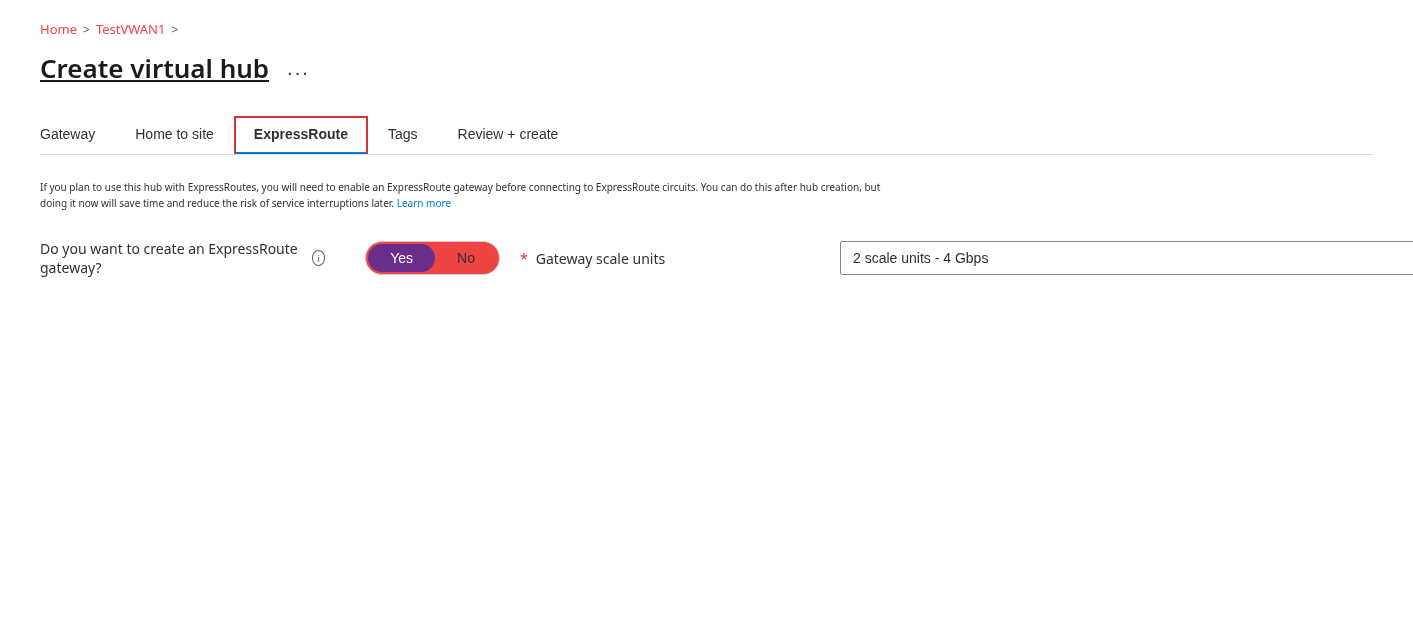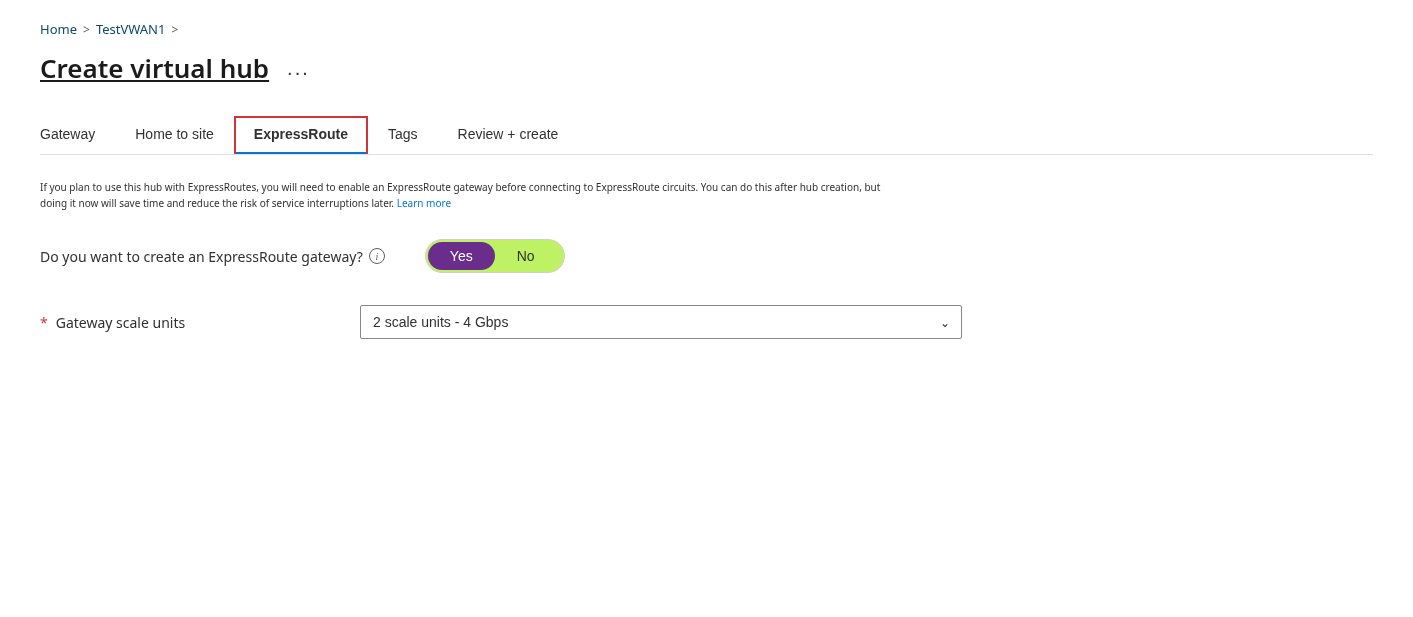--- a/index.html
+++ b/index.html
@@ -14,21 +14,21 @@
       max-width: 1413px;
     }
     .breadcrumb {
       display: flex;
       align-items: center;
       gap: 6px;
       margin-bottom: 12px;
       font-size: 13px;
     }
     .breadcrumb-link {
-      color: #0c4a6e;
+      color: #ef4444;
       cursor: pointer;
       text-decoration: none;
     }
     .breadcrumb-sep {
       color: #605e5c;
       font-size: 12px;
     }
     .page-header {
       display: flex;
       align-items: center;
@@ -77,22 +77,22 @@
       max-width: 860px;
       margin-bottom: 28px;
     }
     .learn-more-link {
       color: #0078d4;
       text-decoration: none;
       cursor: pointer;
     }
     .form-section {
       display: flex;
-      flex-direction: column;
-      gap: 32px;
+      flex-direction: row;
+      gap: 20px;
     }
     .form-row {
       display: flex;
       align-items: center;
       gap: 40px;
     }
     .form-label {
       font-size: 14px;
       color: #323130;
       min-width: 280px;
@@ -110,21 +110,21 @@
       border-radius: 50%;
       font-size: 10px;
       color: #605e5c;
       cursor: pointer;
       font-style: italic;
       font-family: serif;
     }
     .toggle-container {
       display: flex;
       align-items: flex-end;
-      background: #bef264;
+      background: #ef4444;
       border-radius: 20px;
       padding: 2px;
       width: 140px;
       border: 1px solid #d2d0ce;
     }
     .toggle-yes {
       background: #6b2d8b;
       color: #ffffff;
       border-radius: 16px;
       padding: 6px 22px;

